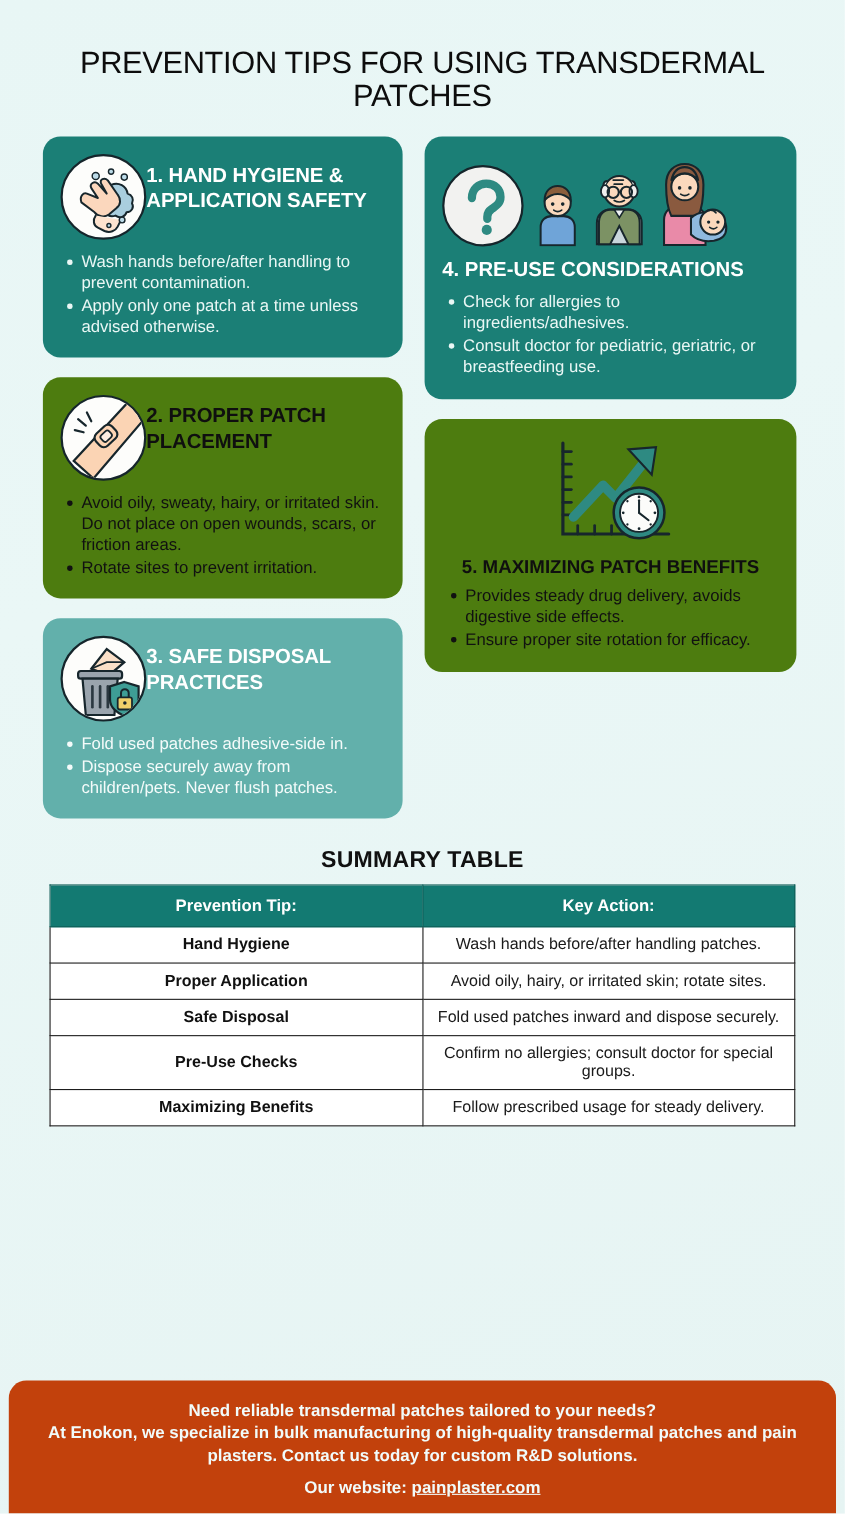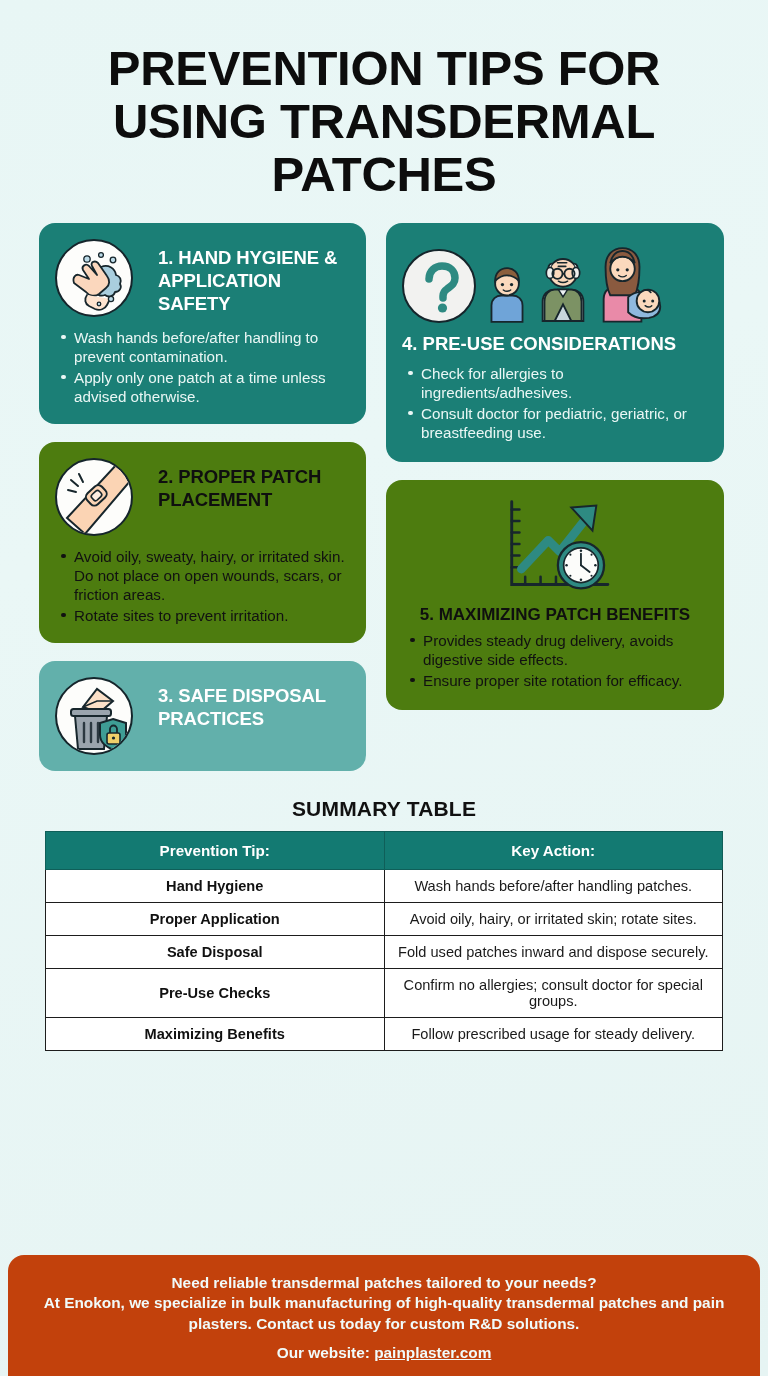--- a/index.html
+++ b/index.html
@@ -10,22 +10,22 @@
     font-family: "Liberation Sans", sans-serif;
     background: linear-gradient(160deg, #e8f6f5 0%, #eaf7f6 35%, #e6f4f3 100%);
     overflow: hidden;
     position: relative;
   }
 
   
   .header { padding: 42px 26px 0; text-align: center; }
   .title {
     font-family: "Liberation Sans Narrow", "Liberation Sans", sans-serif;
-    font-weight: bold;
-    font-size: 49px;
+    font-weight: normal;
+    font-size: 28px;
     line-height: 1.08;
     letter-spacing: -0.3px;
     color: #0d0d0d;
     text-transform: uppercase;
   }
   .brand {
     margin-top: 12px;
     font-family: "Liberation Serif", serif;
     font-style: italic;
     font-weight: bold;
@@ -48,21 +48,21 @@
 
   .card {
     border-radius: 16px;
     padding: 16px 18px 16px 16px;
     position: relative;
   }
   .card-dark  { background: #1b7f76; color: #eaf7f5; }
   .card-mint  { background: #4d7c0f; color: #111; }
   .card-mid   { background: #62b0ab; color: #f4fbfa; }
 
-  .card-top { display: flex; align-items: flex-start; gap: 25px; }
+  .card-top { display: flex; align-items: flex-start; gap: 0; }
   .icon-circle {
     flex: 0 0 auto;
     width: 78px; height: 78px;
     border-radius: 50%;
     background: #fdfdfb;
     border: 2.5px solid #15252b;
     position: relative;
     overflow: hidden;
   }
   .card-head {
@@ -220,20 +220,24 @@
                 <path d="M41 44 v19"></path>
             </g>
             <path d="M56 40 l13 4 v12 c0 8 -7 12 -13 15 c-6 -3 -13 -7 -13 -15 V44 Z" fill="#3e9d95" stroke="#17262c" stroke-width="2"></path>
             <rect x="50" y="54" width="13" height="11" rx="2" fill="#f0cf6a" stroke="#17262c" stroke-width="1.6"></rect>
             <path d="M53 54 v-4 a3.5 3.5 0 0 1 7 0 v4" fill="none" stroke="#17262c" stroke-width="1.8"></path>
             <circle cx="56.5" cy="59" r="1.6" fill="#17262c"></circle>
           </svg>
         </div>
         <div class="card-head card-head-white">3. SAFE DISPOSAL PRACTICES</div>
       </div>
+      <ul class="bullets">
+        <li>Fold used patches adhesive-side in.</li>
+        <li>Dispose securely away from children/pets. Never flush patches.</li>
+      </ul>
     </div>
   </div>
 
   <div class="col col-right">
 
     <div class="card card-dark" style="padding-bottom:18px;">
       <div class="people-row">
         <div class="icon-circle" style="width:74px;height:74px;background:#f2f2f0;">
           <svg viewBox="0 0 74 74" width="74" height="74">
             <path d="M25 28 c0 -8 6 -13 13 -13 c8 0 13 5 13 12 c0 6 -4 8 -8 11 c-3 2 -4 4 -4 7 v2" fill="none" stroke="#2e8a82" stroke-width="7.5" stroke-linecap="round"></path>

